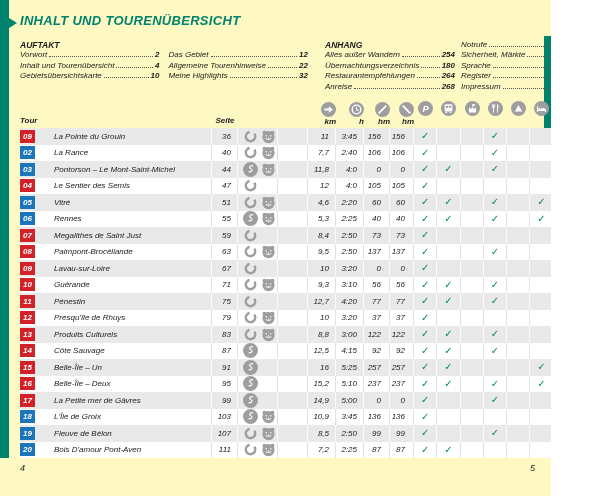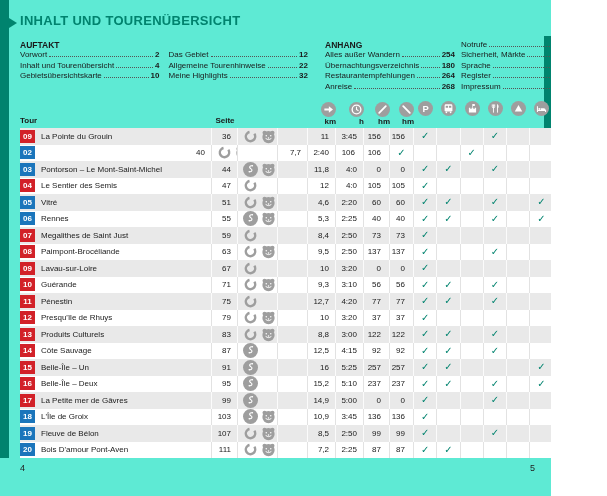--- a/index.html
+++ b/index.html
@@ -1,17 +1,17 @@
 <!DOCTYPE html>
 <html><head>
 <meta charset="utf-8">
 <style>
   html,body{margin:0;padding:0;}
-  .page{position:relative;width:551px;height:496px;background:#5eead4;overflow:hidden;
-        font-family:"Liberation Sans",sans-serif;color:#1a1a1a;}
+  .page{position:relative;width:551px;height:496px;background:#fef9c3;overflow:hidden;
+        font-family:"Liberation Sans",sans-serif;color:#1a1a1a;font-style:italic;}
   .strip-left{position:absolute;left:0;top:0;width:9px;height:458px;background:#00836e;}
   .strip-right{position:absolute;right:0;top:36px;width:7px;height:422px;background:#00836e;}
   .hdr-arrow{position:absolute;left:9px;top:18px;width:0;height:0;
              border-left:8px solid #00836e;border-top:5px solid transparent;border-bottom:5px solid transparent;}
   .title{position:absolute;left:20px;top:13px;font-size:13px;font-weight:bold;color:#00836e;letter-spacing:.3px;}
   
   .toc-sec{position:absolute;top:40px;display:flex;}
   .toc-sec.s0{left:20px;width:288px;align-items:flex-end;}
   .toc-sec.s1{left:325px;width:266px;}
   .toc-col{flex:1;min-width:0;}
@@ -37,21 +37,21 @@
   .trow{grid-auto-rows:16.5px;height:16.5px;}
   .trow:nth-child(odd){background:#e9e9e9;}
   .trow:nth-child(even){background:#ffffff;}
   .trow .c{display:flex;align-items:center;border-right:1px solid #fbfbfb;overflow:hidden;}
   .trow:nth-child(even) .c{border-right-color:#e2e2e2;}
   .trow .c:last-child,.trow .c.bcell{border-right:none;}
   .bcell{justify-content:flex-start;}
   .badge{width:15px;height:13px;display:flex;align-items:center;justify-content:center;
          color:#fff;font-size:8px;font-weight:bold;}
   .badge.red{background:#d22128;} .badge.blue{background:#1b75bb;}
-  .name{font-size:8px;padding-left:5px;white-space:nowrap;}
+  .name{font-size:8px;padding-left:18px;white-space:nowrap;}
   .num{font-size:8px;justify-content:flex-end;padding-right:6px;}
   .hmnum{padding-right:8px;}
   .route{gap:3px;padding-left:5px;}
   .chk{justify-content:center;font-size:10px;font-weight:bold;color:#00836e;
        font-family:"DejaVu Sans","Liberation Sans",sans-serif;line-height:1;}
   .footer-num{position:absolute;top:463px;font-size:9px;color:#222;}
   .footer-num.l{left:20px;} .footer-num.r{right:16px;}
 </style>
 </head>
 <body>
@@ -315,20 +315,21 @@
         <div class="c chk">✓</div>
         <div class="c chk"></div>
         <div class="c chk"></div>
         <div class="c chk"></div>
         <div class="c chk">✓</div>
       </div>
       <div class="trow grid">
         <div class="c bcell">
           <div class="badge blue">02</div>
         </div>
+        <div class="c name">La Rance</div>
         <div class="c num">40</div>
         <div class="c route">
           <span class="icn">
             <svg viewBox="0 0 20 20">
               <circle cx="10" cy="10" r="6.2" fill="none" stroke="#9e9e9e" stroke-width="3.3" stroke-dasharray="31 9" transform="rotate(-35 10 10)"></circle>
             </svg>
           </span>
           <span class="icn">
             <svg viewBox="0 0 20 20">
               <circle cx="4.8" cy="5" r="2.8" fill="#9e9e9e"></circle>

